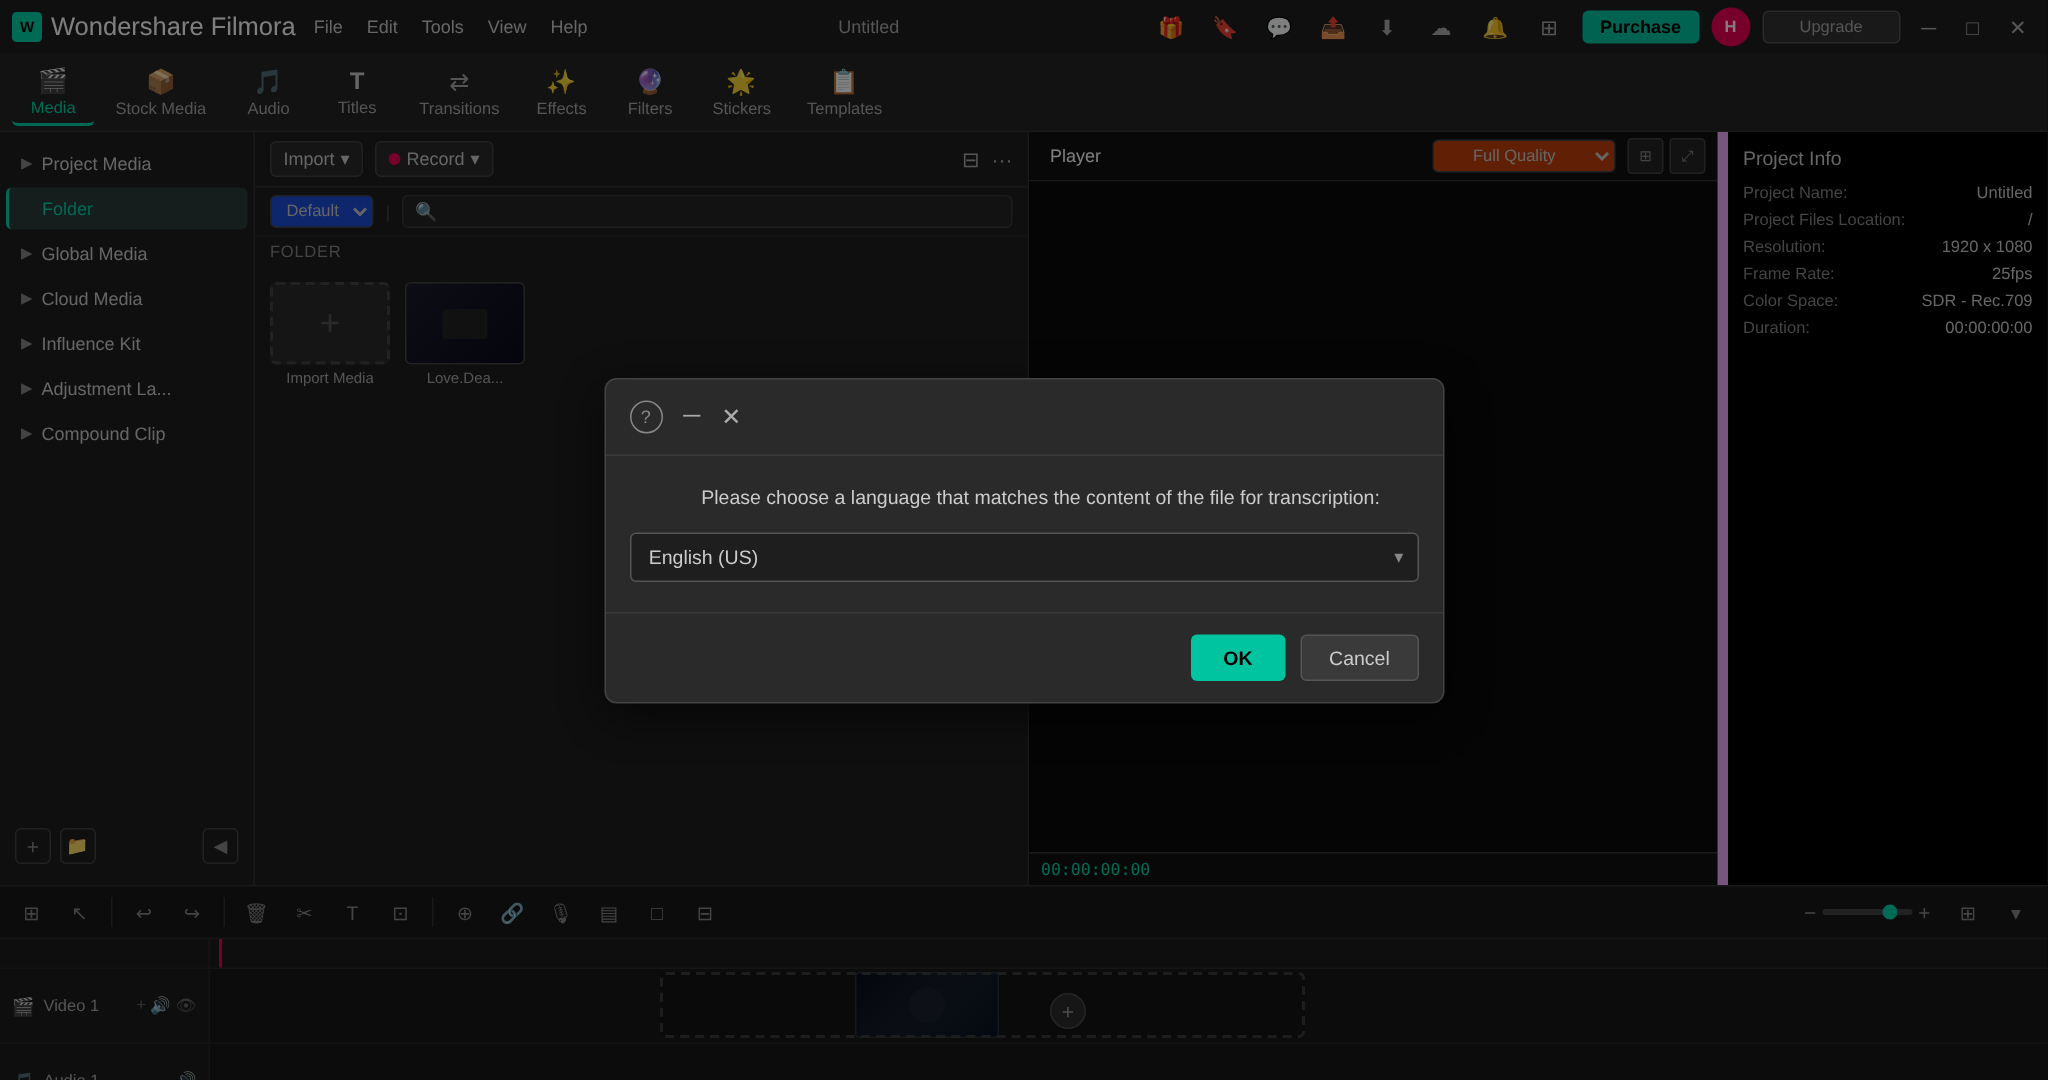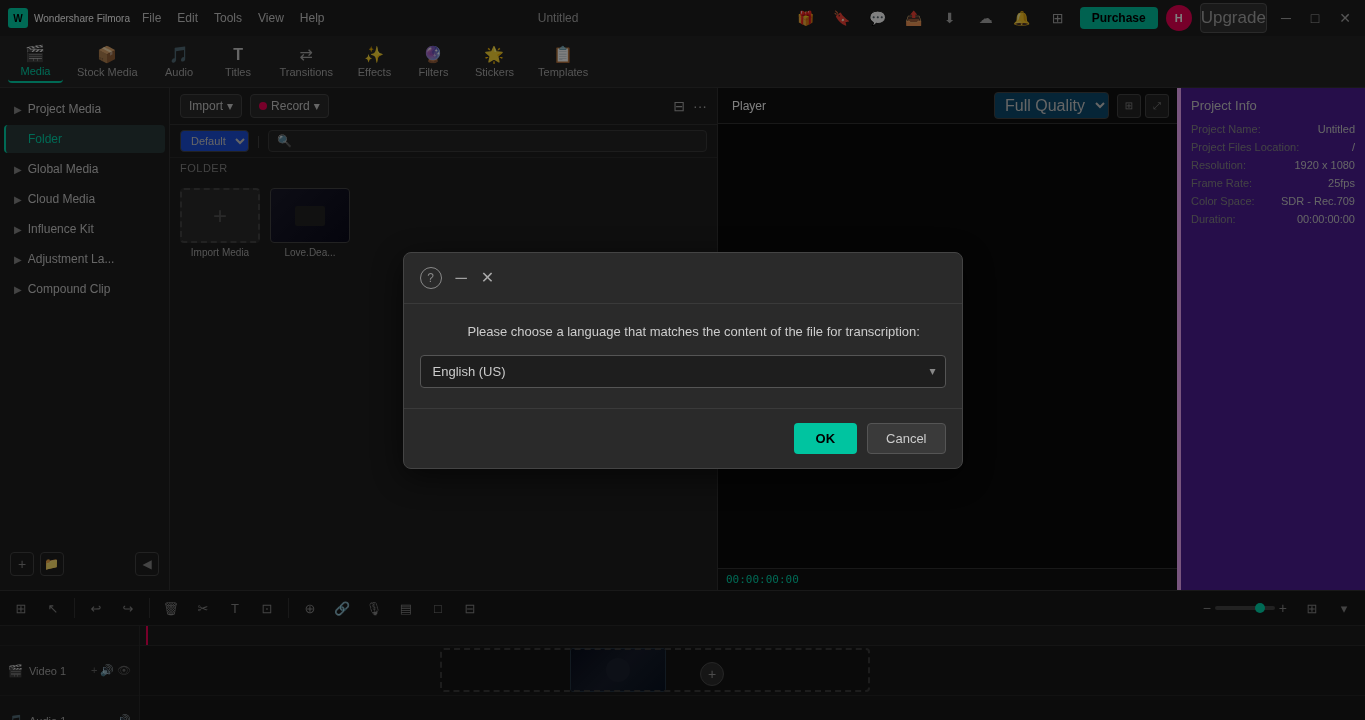--- a/index.html
+++ b/index.html
@@ -3,29 +3,29 @@
   <meta charset="utf-8">
   <style>
     * { margin: 0; padding: 0; box-sizing: border-box; }
     body { width: 1365px; height: 720px; background: #1a1a1a; font-family: 'Segoe UI', Arial, sans-serif; color: #ccc; overflow: hidden; font-size: 12px; }
 
     
     #titlebar { display: flex; align-items: center; background: #1e1e1e; height: 36px; padding: 0 8px; justify-content: space-between; }
     #titlebar-left { display: flex; align-items: center; gap: 12px; }
     #app-logo { display: flex; align-items: center; gap: 6px; }
     #app-logo .logo-icon { width: 20px; height: 20px; background: #00d4aa; border-radius: 3px; display: flex; align-items: center; justify-content: center; font-size: 10px; color: #000; font-weight: bold; }
-    #app-name { color: #fff; font-size: 10px; font-weight: 500; }
+    #app-name { color: #fff; font-size: 17px; font-weight: 500; }
     #titlebar-menu { display: flex; gap: 16px; }
     #titlebar-menu span { color: #ccc; font-size: 12px; cursor: pointer; }
     #titlebar-center { color: #aaa; font-size: 12px; }
     #titlebar-right { display: flex; align-items: center; gap: 8px; }
     .title-icon-btn { width: 28px; height: 28px; display: flex; align-items: center; justify-content: center; border-radius: 4px; cursor: pointer; color: #aaa; font-size: 14px; }
     #purchase-btn { background: #00c4a0; color: #000; border: none; padding: 4px 12px; border-radius: 4px; font-size: 12px; font-weight: bold; cursor: pointer; }
     #user-avatar { width: 26px; height: 26px; background: #e05; border-radius: 50%; display: flex; align-items: center; justify-content: center; color: #fff; font-size: 11px; font-weight: bold; }
-    #upgrade-btn { background: #333; color: #aaa; border: 1px solid #555; padding: 4px 0; border-radius: 4px; font-size: 17px; cursor: pointer; }
+    #upgrade-btn { background: #333; color: #aaa; border: 1px solid #555; padding: 4px 24px; border-radius: 4px; font-size: 11px; cursor: pointer; }
     .win-ctrl { color: #aaa; font-size: 14px; cursor: pointer; padding: 4px 6px; }
 
     
     #media-toolbar { display: flex; align-items: center; background: #252525; height: 52px; padding: 0 8px; border-bottom: 1px solid #333; gap: 4px; }
     .media-tab { display: flex; flex-direction: column; align-items: center; justify-content: center; padding: 4px 10px; cursor: pointer; border-radius: 4px; gap: 2px; min-width: 55px; color: #aaa; font-size: 11px; }
     .media-tab.active { color: #00d4aa; border-bottom: 2px solid #00d4aa; }
     .media-tab .tab-icon { font-size: 16px; }
 
     
     #main { display: flex; height: calc(720px - 36px - 52px - 130px); }
@@ -55,32 +55,32 @@
 
     #folder-label { padding: 4px 10px; font-size: 11px; color: #888; text-transform: uppercase; letter-spacing: 0.5px; }
 
     #media-grid { display: flex; flex-wrap: wrap; gap: 10px; padding: 10px; flex: 1; align-content: flex-start; }
     .media-item { display: flex; flex-direction: column; align-items: center; gap: 4px; cursor: pointer; }
     .media-thumb { width: 80px; height: 55px; background: #2a2a2a; border: 2px dashed #444; border-radius: 4px; display: flex; align-items: center; justify-content: center; color: #555; font-size: 20px; }
     .media-thumb.has-content { background: #1a1a2e; border: 1px solid #333; position: relative; overflow: hidden; }
     .media-label { font-size: 10px; color: #aaa; text-align: center; max-width: 80px; overflow: hidden; text-overflow: ellipsis; white-space: nowrap; }
 
     
-    #right-panel { width: 188px; background: #4c1d95; border-left: 4px solid #f0abfc; padding: 10px; }
+    #right-panel { width: 220px; background: #000000; border-left: 7px solid #f0abfc; padding: 10px; }
     #project-info-title { font-size: 13px; color: #ccc; font-weight: 500; margin-bottom: 10px; }
     .info-row { display: flex; justify-content: space-between; margin-bottom: 6px; }
     .info-label { color: #888; font-size: 11px; }
     .info-value { color: #ccc; font-size: 11px; }
 
     
     #player-area { width: 460px; background: #111; border-left: 1px solid #333; display: flex; flex-direction: column; }
     #player-header { display: flex; align-items: center; padding: 4px 8px; gap: 8px; border-bottom: 1px solid #333; }
     .player-tab { font-size: 12px; color: #aaa; cursor: pointer; padding: 3px 6px; }
     .player-tab.active { color: #fff; }
-    .quality-select { background: #0c4a6e; border: 1px solid #444; color: #ccc; padding: 3px 6px; border-radius: 4px; font-size: 16px; margin-left: auto; }
+    .quality-select { background: #c2410c; border: 1px solid #444; color: #ccc; padding: 3px 22px; border-radius: 4px; font-size: 11px; margin-left: auto; }
     .player-view-icons { display: flex; gap: 4px; }
     .pv-icon { width: 24px; height: 24px; background: #252525; border: 1px solid #444; border-radius: 3px; display: flex; align-items: center; justify-content: center; color: #888; font-size: 10px; cursor: pointer; }
     #player-canvas { flex: 1; background: #0a0a0a; display: flex; align-items: center; justify-content: center; }
     #player-controls { padding: 4px 8px; border-top: 1px solid #333; display: flex; align-items: center; gap: 6px; }
     .time-display { color: #00d4aa; font-size: 11px; font-family: monospace; }
 
     
     #modal-overlay { position: fixed; top: 0; left: 0; width: 100%; height: 100%; background: rgba(0,0,0,0.5); display: flex; align-items: center; justify-content: center; z-index: 1000; }
     #modal { background: #2a2a2a; border-radius: 8px; width: 560px; border: 1px solid #444; box-shadow: 0 8px 32px rgba(0,0,0,0.6); }
     #modal-header { display: flex; align-items: center; padding: 14px 16px; border-bottom: 1px solid #3a3a3a; }

